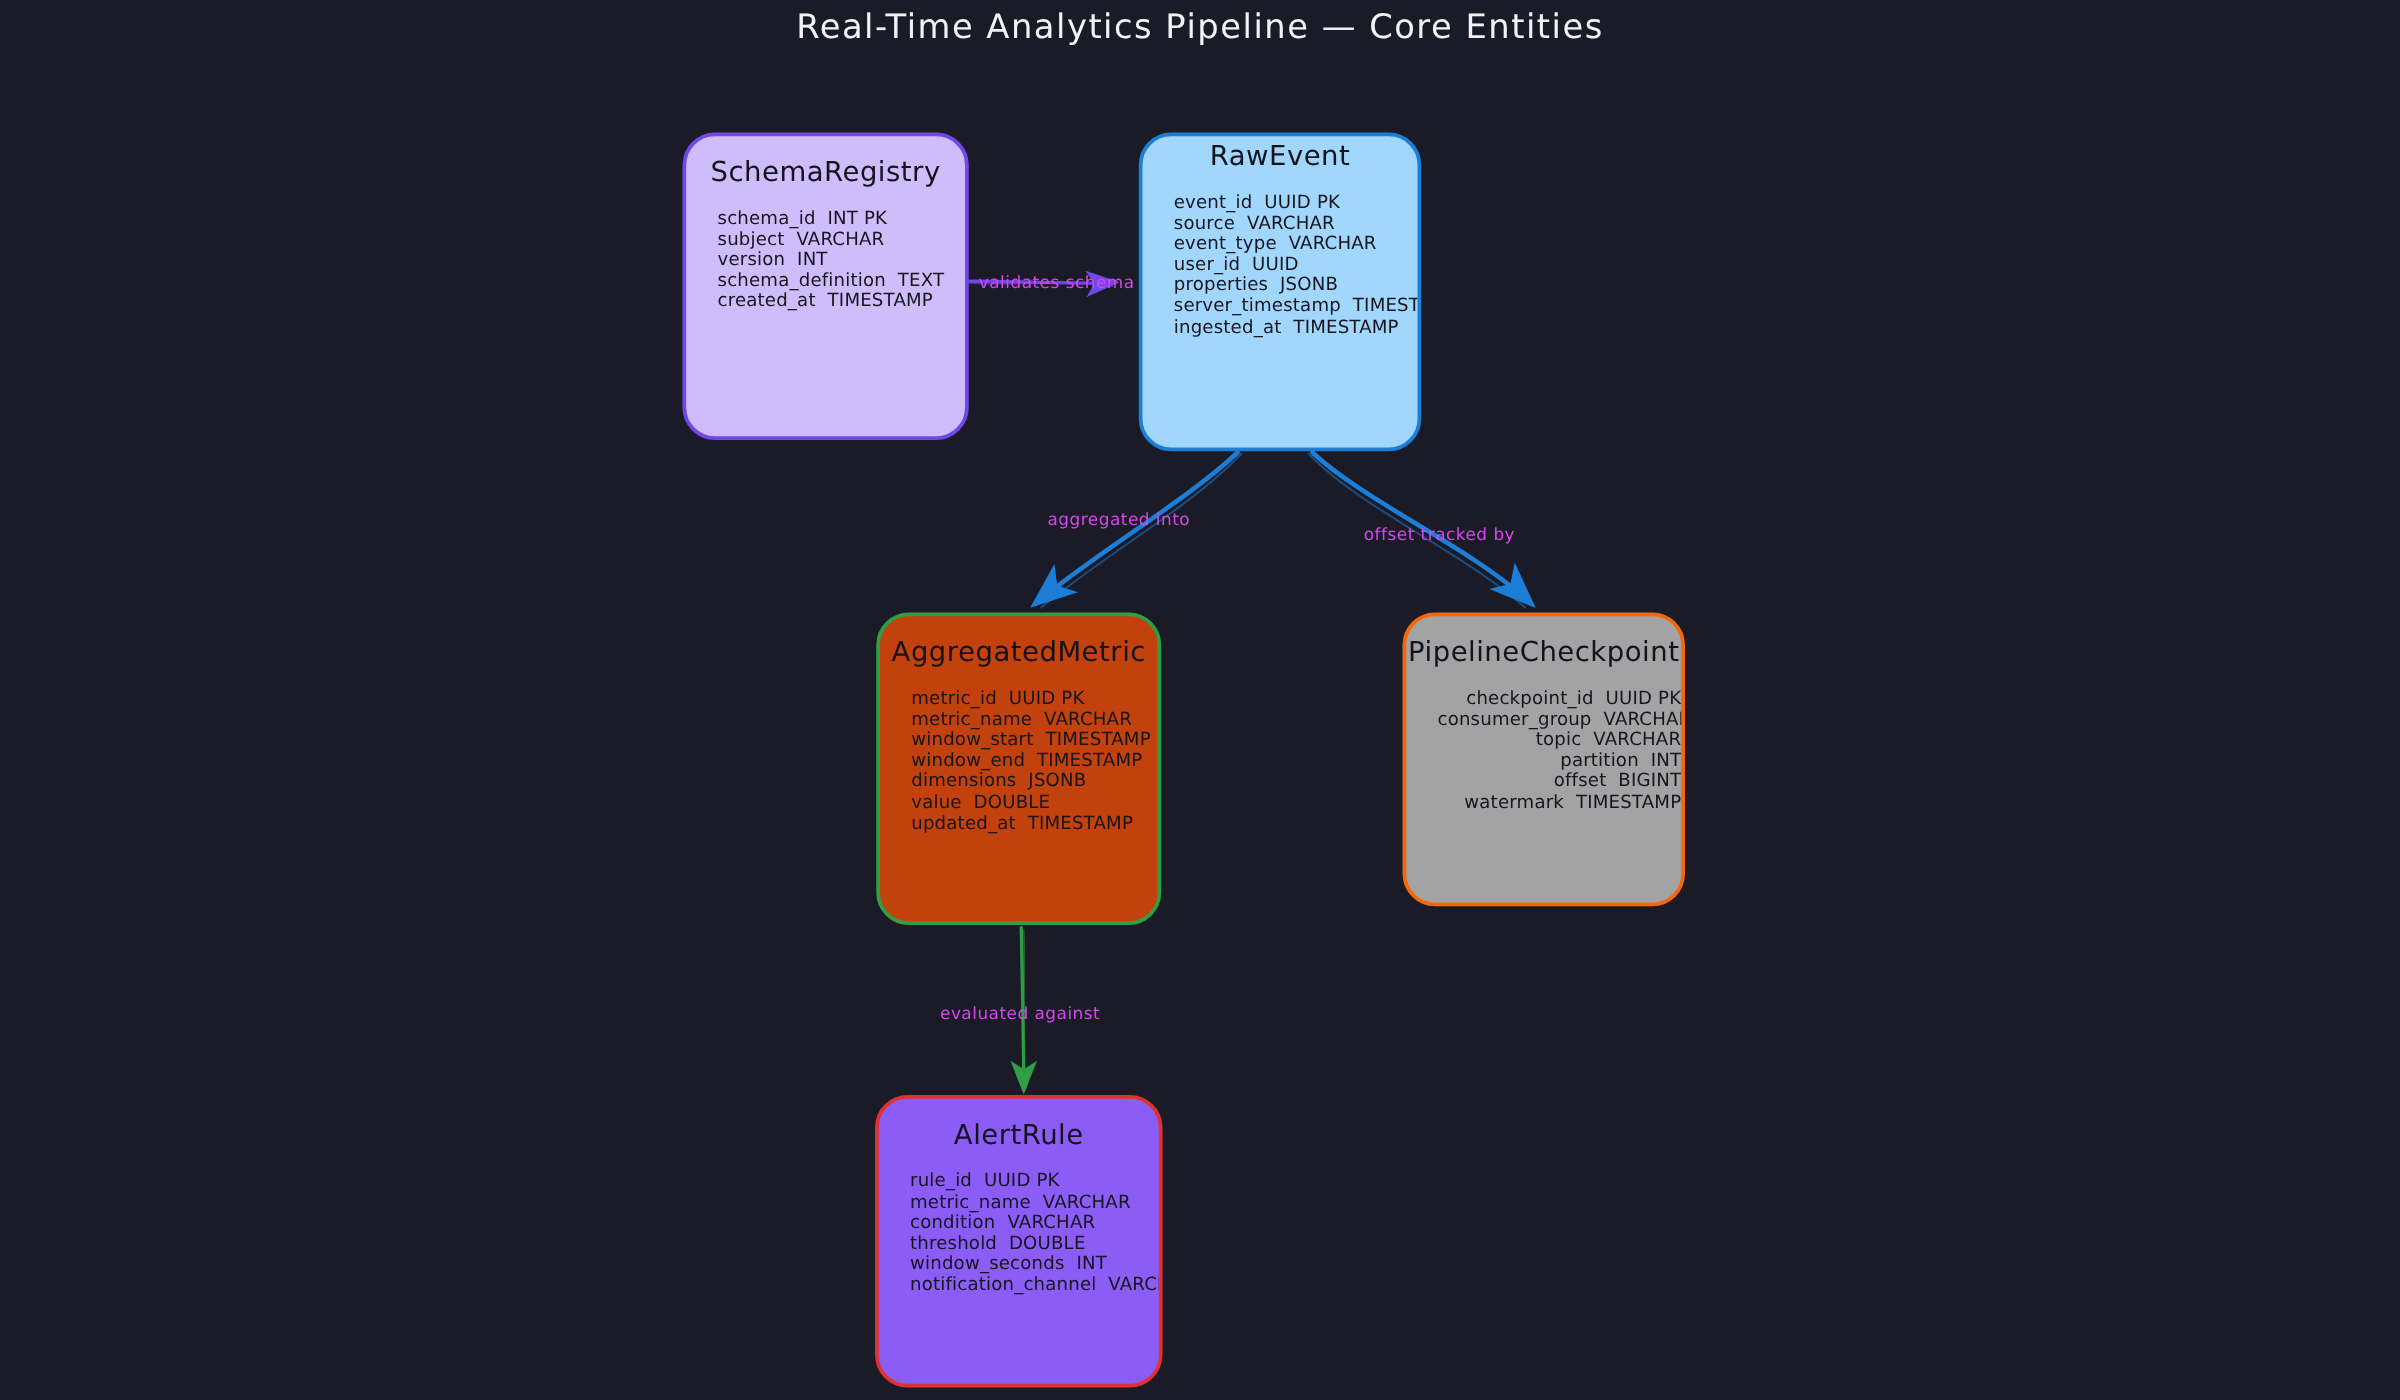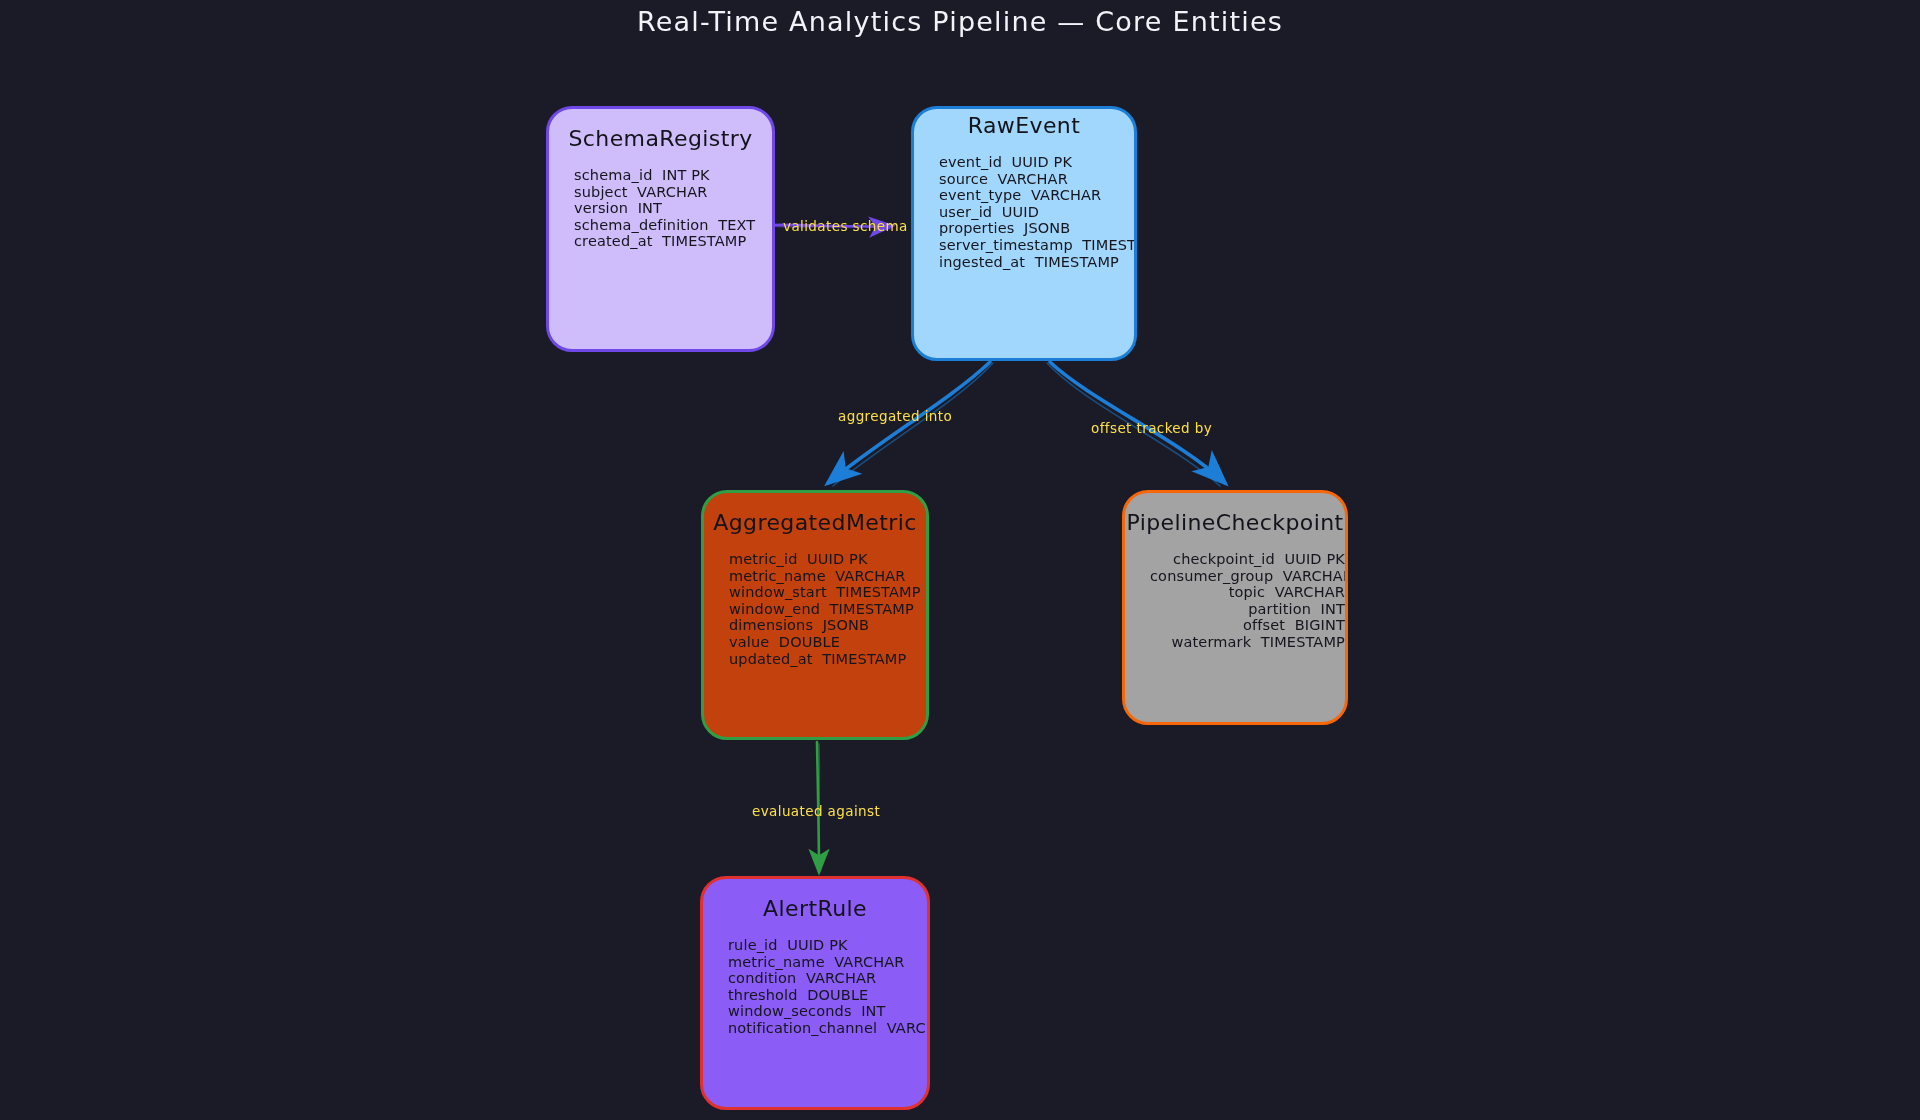--- a/index.html
+++ b/index.html
@@ -60,21 +60,21 @@
     color: #15151d;
     line-height: 16.6px;
     white-space: pre;
     letter-spacing: 0.15px;
     font-family: "DejaVu Sans", sans-serif;
   }
 
   
   .edge-label {
     position: absolute;
-    color: #fde047;
+    color: #d946ef;
     font-size: 13.5px;
     white-space: pre;
     letter-spacing: 0.4px;
     font-family: "DejaVu Sans", sans-serif;
   }
 
   #edges {
     position: absolute;
     left: 0; top: 0;
     width: 1920px;

